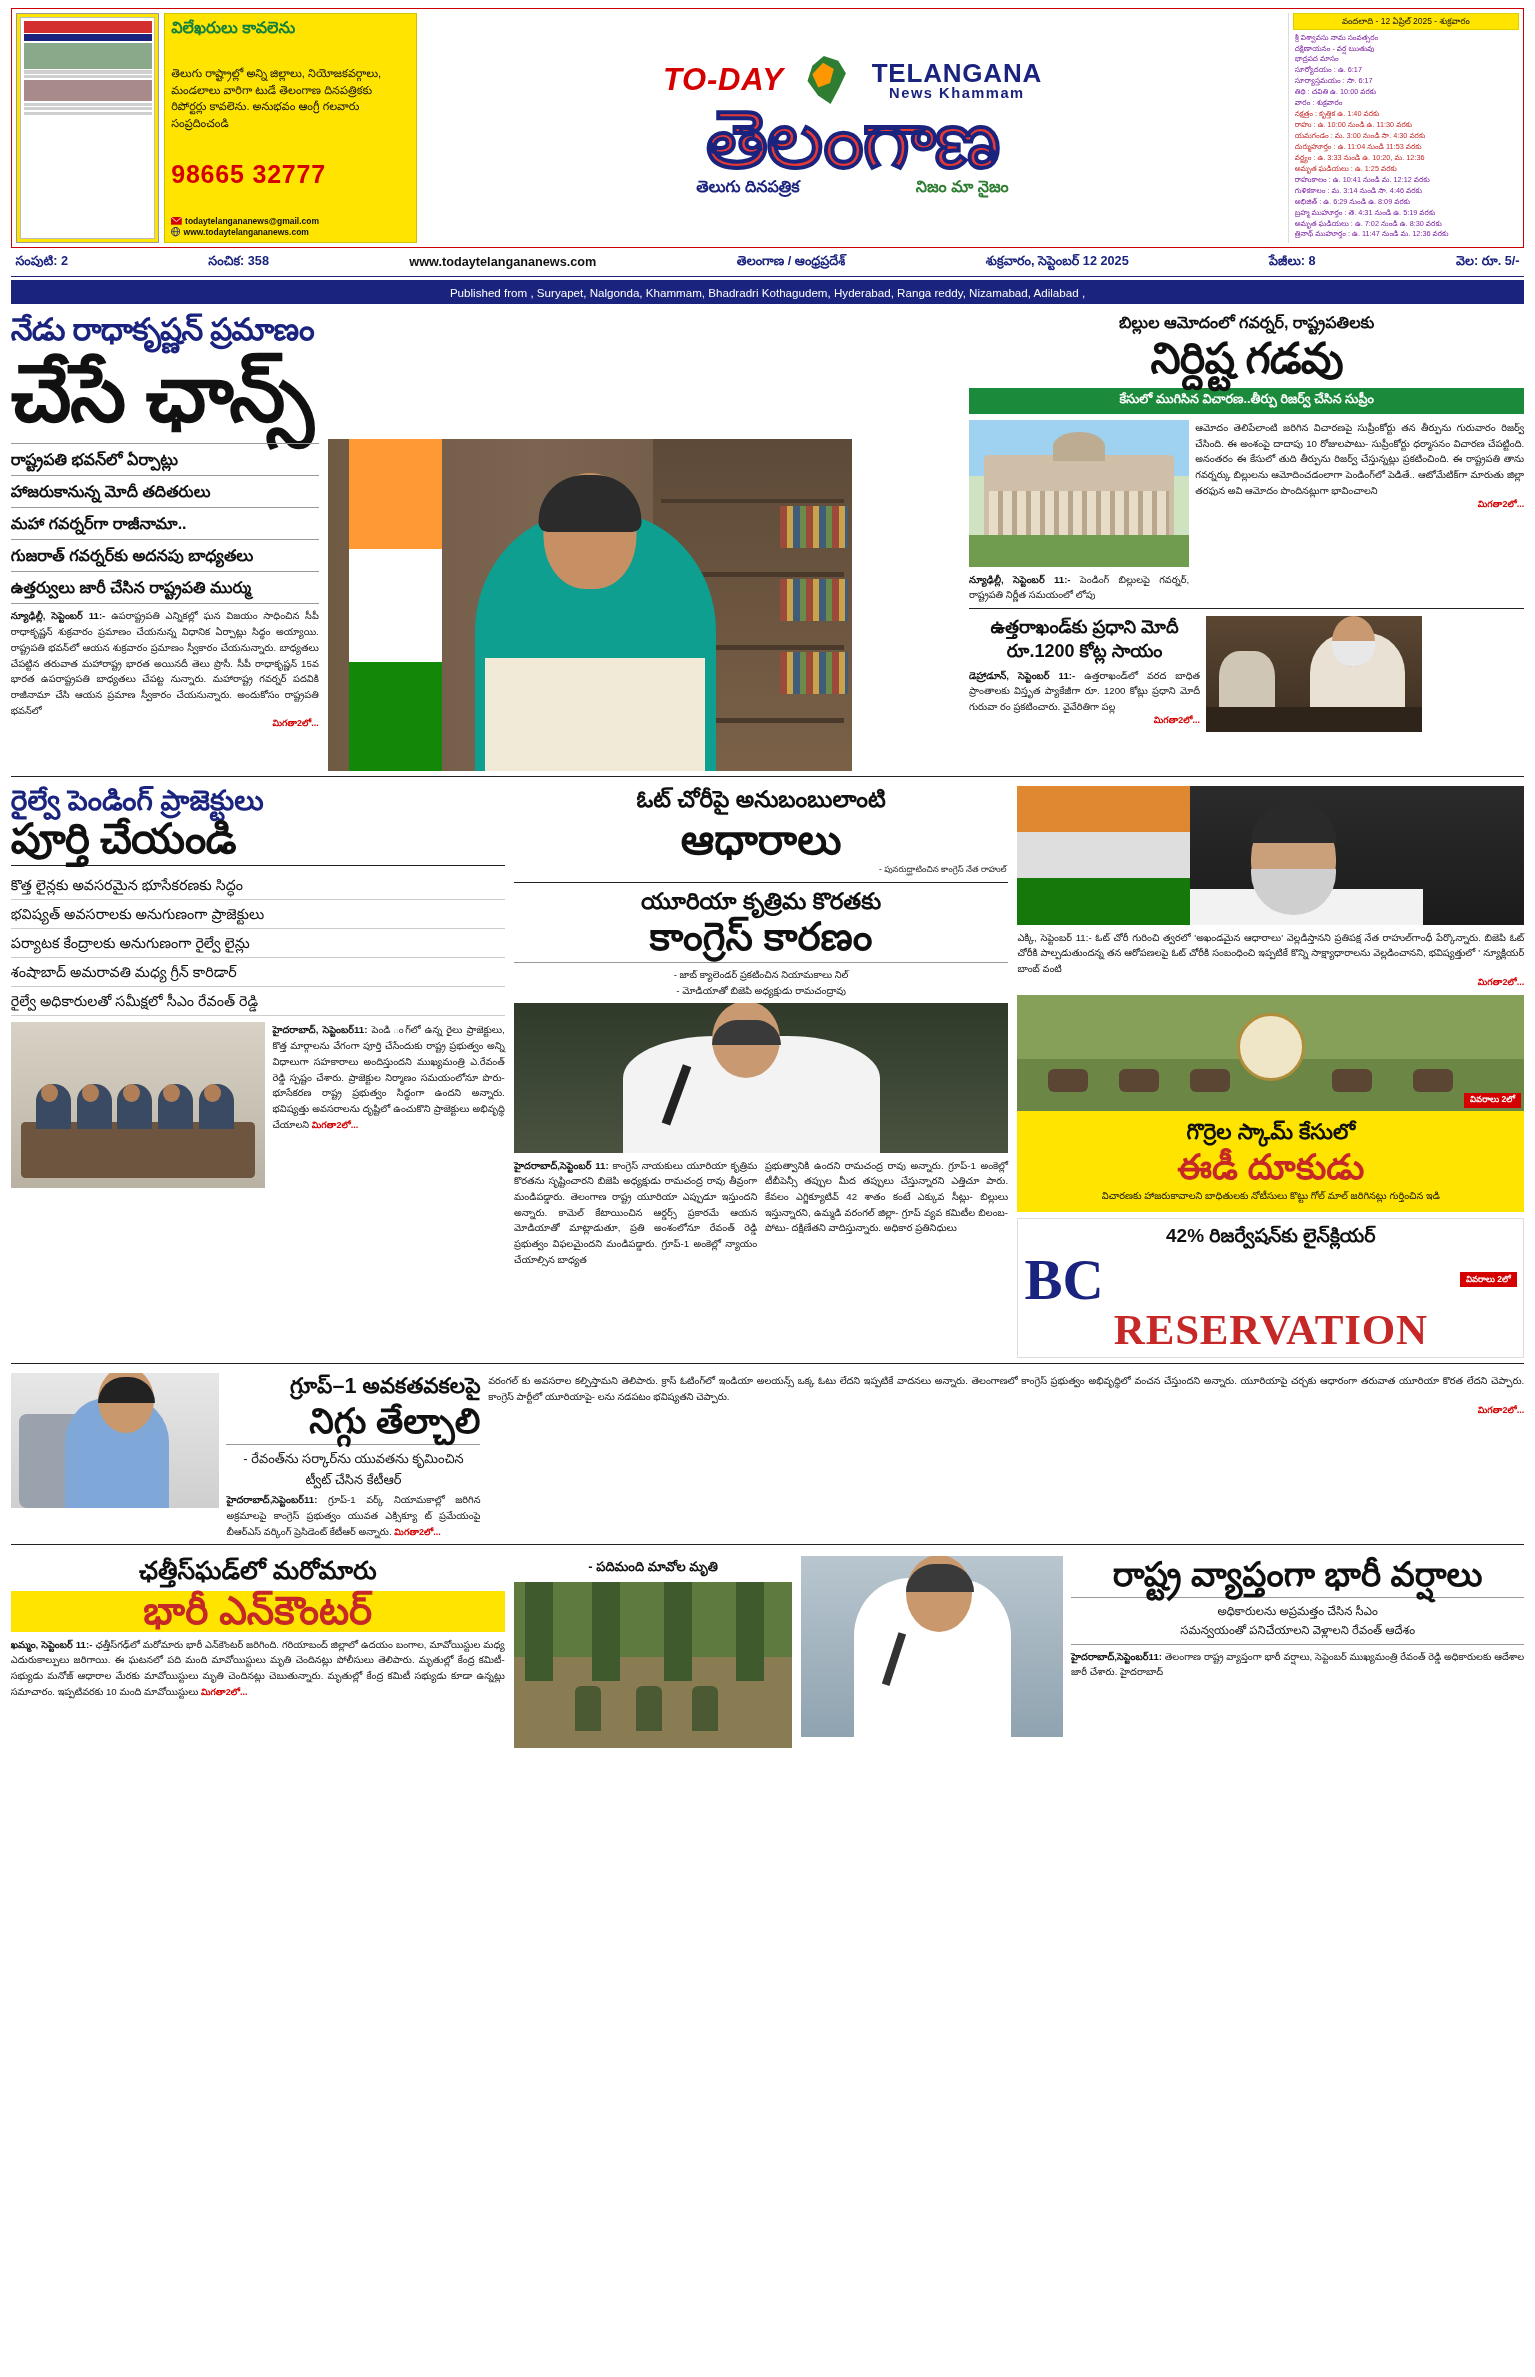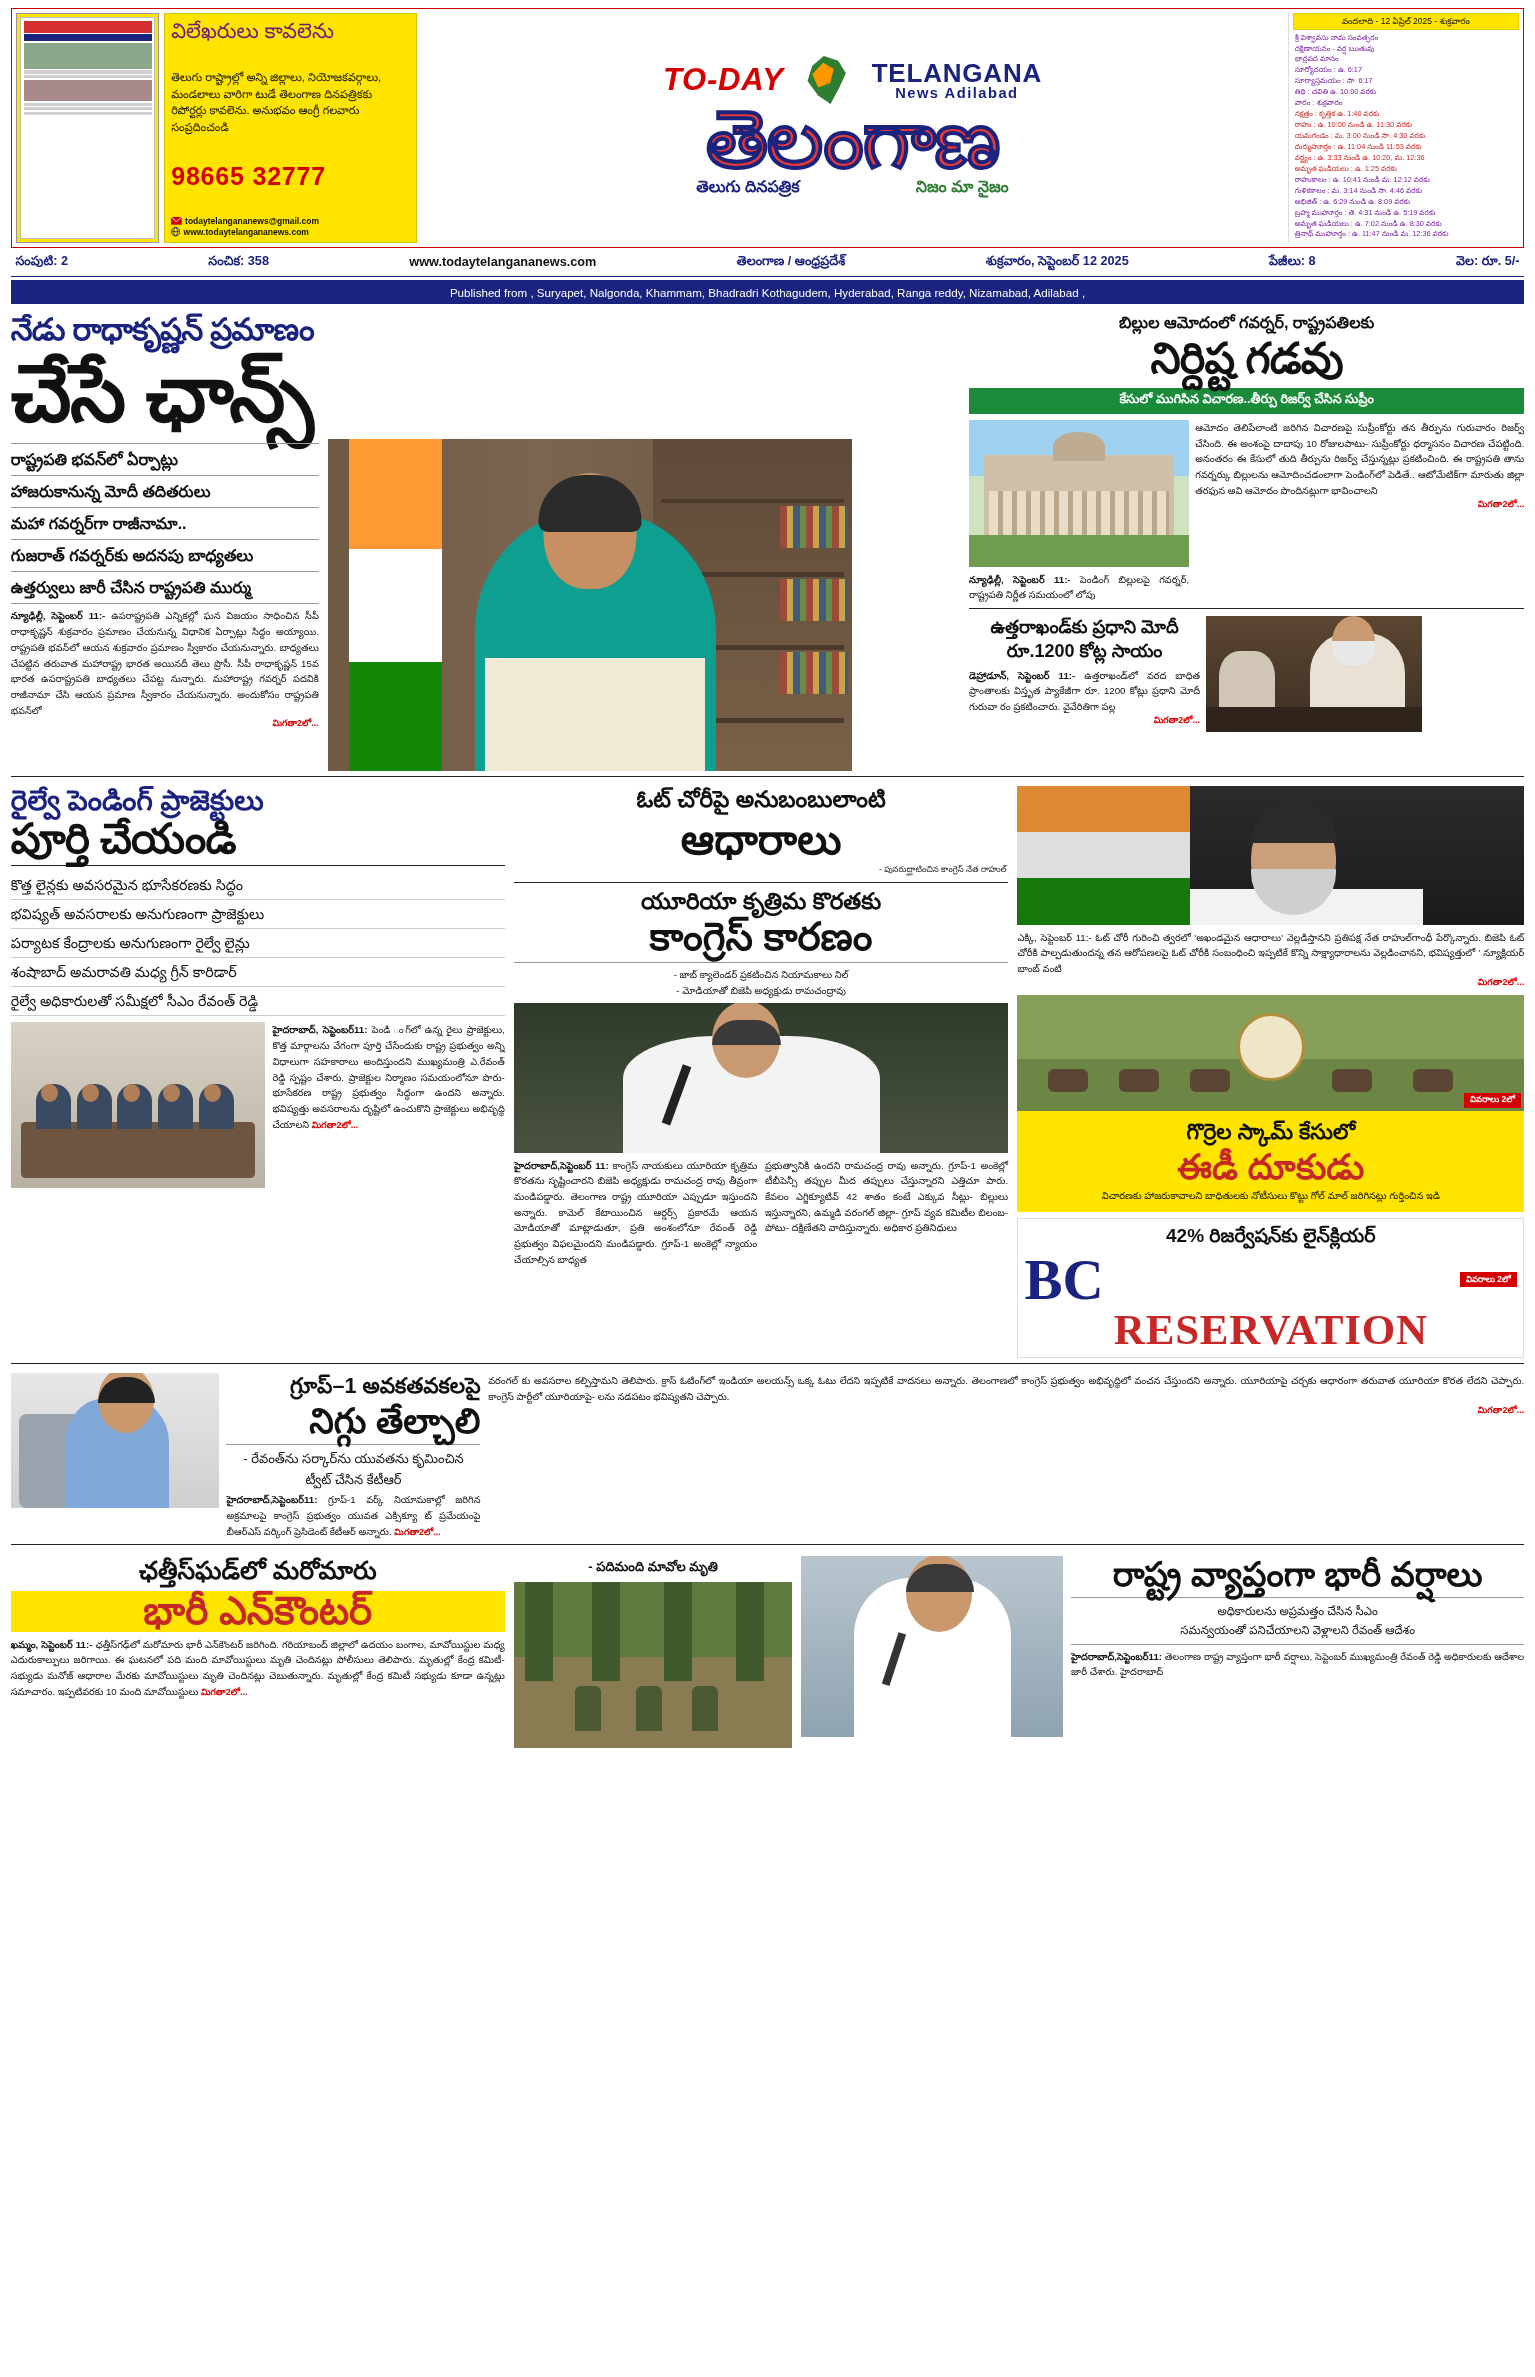--- a/index.html
+++ b/index.html
@@ -25,21 +25,21 @@
   }
   .thumb-band { background:#d32f2f; height:12.3px; }
   .thumb-band2 { background:#1a237e; height:7px; }
   .thumb-line { background:#cfcfcf; height:3.1px; }
   .thumb-img { background:#8aa98a; height:26px; }
   .thumb-img2 { background:#a98a8a; height:21.6px; }
   .mh-yellow {
     flex:1; background:#ffe400; border:0.8px solid #cfc200; padding:4.6px 6.2px;
     display:flex; flex-direction:column; justify-content:space-between;
   }
-  .mh-red-head { color:#701a75; font-size:21px; font-weight:normal; line-height:1.15; }
+  .mh-red-head { color:#15803d; font-size:16px; font-weight:bold; line-height:1.15; }
   .mh-black-text { color:#111; font-size:11.2px; line-height:1.5; }
   .mh-phone { color:#d50000; font-size:25px; font-weight:bold; letter-spacing:0.8px; }
   .mh-contact { font-size:8.5px; color:#111; display:flex; flex-direction:column; gap:0.8px; }
   .mh-contact span { display:flex; align-items:center; gap:3.1px; }
   .mh-center { flex:1; display:flex; flex-direction:column; align-items:center; justify-content:center; }
   .mh-topline { display:flex; align-items:center; justify-content:center; gap:20px; width:100%; }
   .today-word { color:#d50000; font-size:31px; font-weight:bold; font-style:italic; letter-spacing:0.8px; }
   .tel-word { color:#1a237e; font-size:26px; font-weight:bold; letter-spacing:0.8px; text-align:center; line-height:1; }
   .tel-word small { display:block; font-size:14.7px; letter-spacing:1.5px; }
   .tg-map { width:48px; height:48px; position:relative; }
@@ -251,21 +251,21 @@
 
     <div class="mh-center">
       <div class="mh-topline">
         <div class="today-word">TO-DAY</div>
         <div class="tg-map">
             <div class="m1"></div>
             <div class="m2"></div>
           </div>
         <div class="tel-word">
           <span>TELANGANA</span>
-          <small>News Adilabad</small>
+          <small>News Khammam</small>
         </div>
       </div>
       <div class="logo-tel">తెలంగాణ</div>
       <div class="mh-sub">
         <div class="mh-sub-l">తెలుగు దినపత్రిక</div>
         <div class="mh-sub-r">నిజం మా నైజం</div>
       </div>
     </div>
 
     <div class="mh-right">

